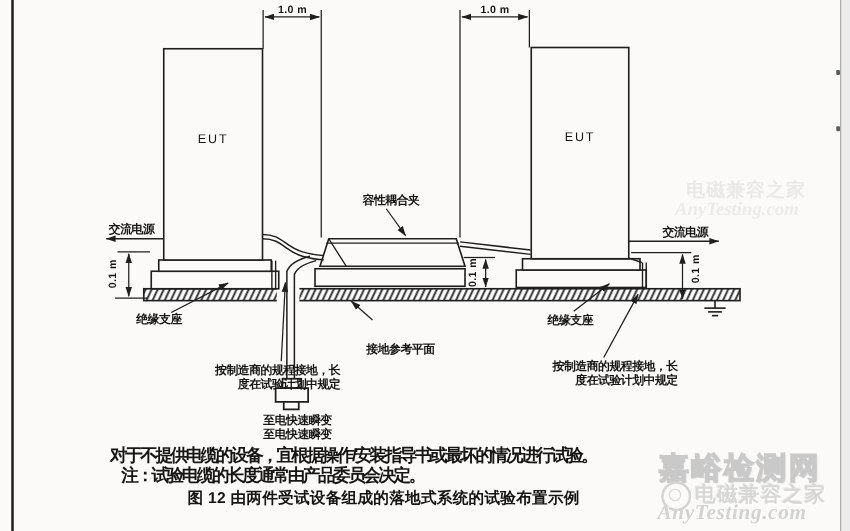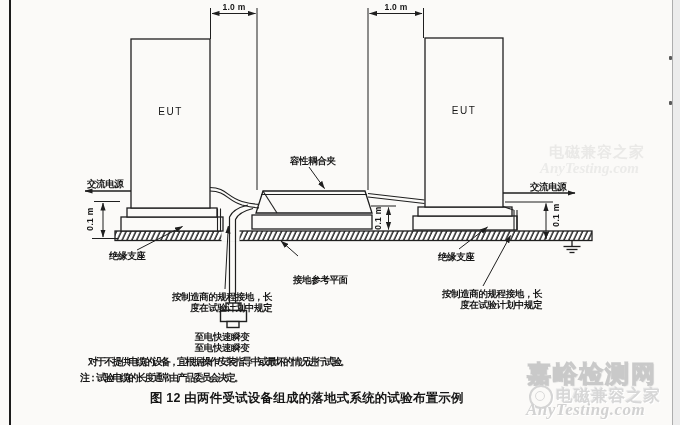--- a/index.html
+++ b/index.html
@@ -19,21 +19,21 @@
   }
   svg{position:absolute; left:0; top:0;}
   .lbl{
     position:absolute; white-space:nowrap;
     font-weight:bold; font-size:9.5px; line-height:1.18;
     letter-spacing:-0.4px; color:#161616;text-align:right;
   }
   .dim{font-size:8.5px; letter-spacing:0.3px;}
   .rot{transform:rotate(-90deg); transform-origin:center; text-align:center; width:36px;}
   .ctr{text-align:center;}
-  .note{font-size:10px; letter-spacing:-1.9px; font-weight:bold;}
+  .note{font-size:14px; letter-spacing:-1.9px; font-weight:bold;}
   .caption{font-size:12.5px; font-weight:bold; letter-spacing:0.2px;}
   .wm{position:absolute; white-space:nowrap; pointer-events:none;}
   .wm-outline{
     font-size:24px; font-weight:bold; letter-spacing:2px;
     color:#fdfdfd; -webkit-text-stroke:1.1px #c9c9c9;
     text-shadow:1px 1px 1px #d8d8d8;
   }
   .wm-cn{
     font-size:16.5px; font-weight:bold; color:#d7d7d7;
     text-shadow:1px 1px 0 #ffffff, -1px -1px 0 #e8e8e8;
@@ -200,27 +200,27 @@
 
   <div class="lbl" style="left:172px; top:291px;">
     <div>按制造商的规程接地，长</div>
     <div>度在试验计划中规定</div>
   </div>
   <div class="lbl" style="left:442px; top:288px;">
     <div>按制造商的规程接地，长</div>
     <div>度在试验计划中规定</div>
   </div>
 
-  <div class="lbl ctr" style="left:189px; top:331px; width:66px;">
+  <div class="lbl ctr" style="left:205px; top:331px; width:66px;">
     <div>至电快速瞬变</div>
     <div>至电快速瞬变</div>
   </div>
 
   <div class="lbl note" style="left:88px; top:356px;">对于不提供电缆的设备，宜根据操作/安装指导书或最坏的情况进行试验。</div>
-  <div class="lbl note" style="left:80px; top:372px;">注：试验电缆的长度通常由产品委员会决定。</div>
+  <div class="lbl note" style="left:97px; top:372px;">注：试验电缆的长度通常由产品委员会决定。</div>
   <div class="lbl caption" style="left:150px; top:391px;">图 12  由两件受试设备组成的落地式系统的试验布置示例</div>
 
   <div class="wm wm-outline" style="left:527px; top:358px;">嘉峪检测网</div>
   <div class="wm-logo" style="left:529px; top:385px;"></div>
   <div class="wm wm-cn" style="left:556px; top:385px;">电磁兼容之家</div>
   <div class="wm wm-en" style="left:526px; top:400px;">AnyTesting.com</div>
 
   <div id="left-rule"></div>
   <div id="page-edge-right"></div>
   <div class="speck" style="left:669px; top:56px;"></div>

